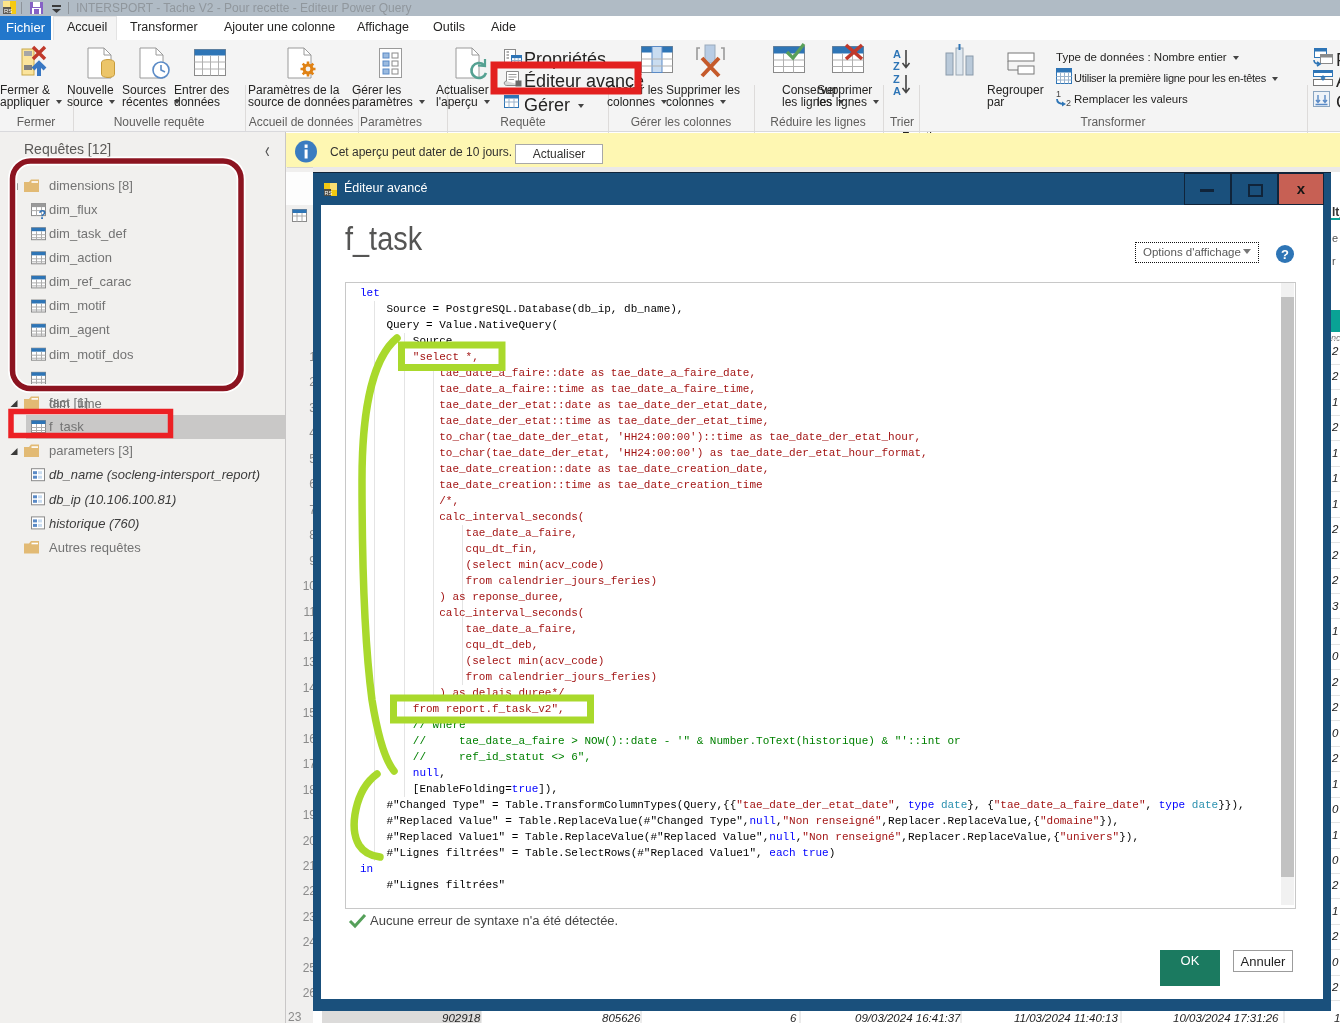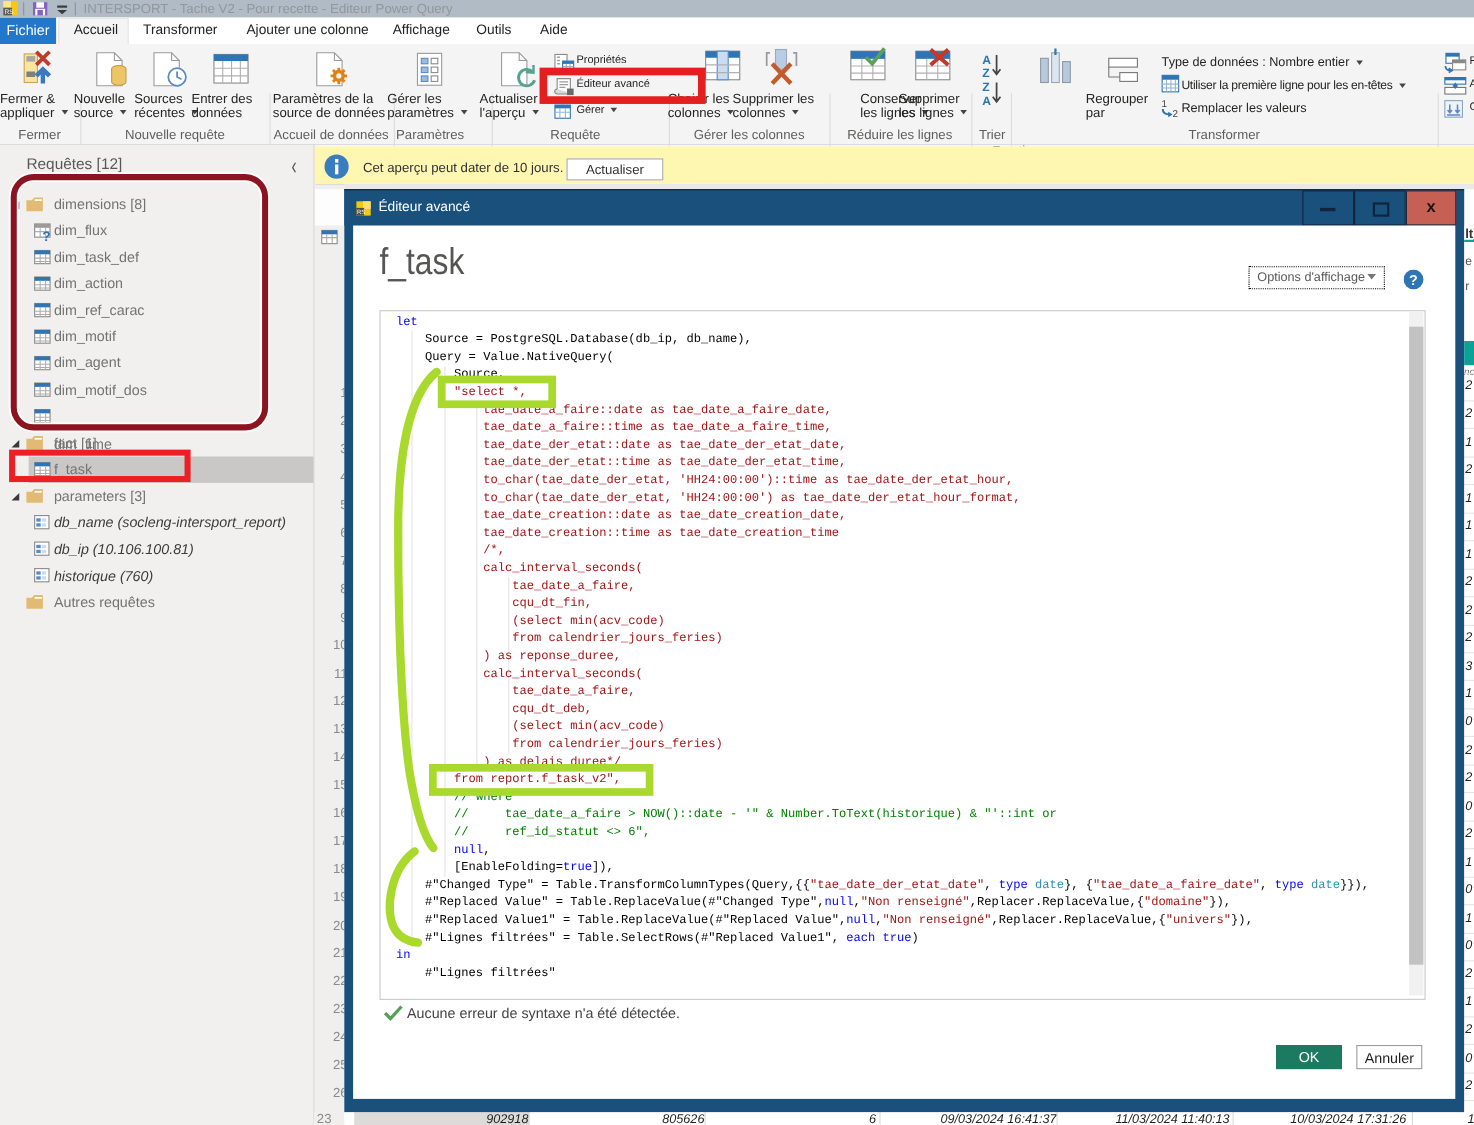--- a/index.html
+++ b/index.html
@@ -8,21 +8,21 @@
   .abs{position:absolute;}
   
   #titlebar{left:0;top:0;width:1340px;height:16px;background:#b0bbc5;}
   #menurow{left:0;top:16px;width:1340px;height:24px;background:#ffffff;}
   #ribbon{left:0;top:40px;width:1340px;height:92px;background:#f4f4f4;}
   #ribbonline{left:0;top:131px;width:1340px;height:1px;background:#d9d9dc;}
   #substrip{left:0;top:132px;width:0;height:0;}
   .sep{top:45px;width:1px;height:83px;background:#dddbda;}
   .glabel{top:75px;font-size:12px;color:#5f5e5d;text-align:center;white-space:nowrap;}
   .btxt{font-size:12px;color:#252423;text-align:left;line-height:11.5px;white-space:nowrap;}
-  .srow{font-size:10px;color:#252423;white-space:nowrap;}
+  .srow{font-size:18px;color:#252423;white-space:nowrap;}
   .caret{display:inline-block;width:0;height:0;border-left:3.5px solid transparent;
      border-right:3.5px solid transparent;border-top:4px solid #444;vertical-align:middle;margin-left:3px;}
   
   #sidebar{left:0;top:132px;width:285px;height:891px;background:#f1f0ee;}
   #sidebarborder{left:285px;top:132px;width:1px;height:891px;background:#c9c7c7;}
   .titem{position:absolute;font-size:13px;color:#737373;white-space:nowrap;}
   
   #ybar{left:286px;top:133px;width:1054px;height:34px;background:#fef7b2;}
   
   #dlg{left:313px;top:172px;width:1018px;height:839px;background:#1a507c;}
@@ -527,21 +527,21 @@
   <svg width="20" height="20" style="position:absolute;left:955px;top:40px;">
     <circle cx="9" cy="9" r="9" fill="#2e75b6"></circle>
     <text x="5" y="14" font-size="13" font-weight="bold" fill="#fff" font-family="Liberation Sans">?</text>
   </svg>
 
   <svg width="20" height="18" style="position:absolute;left:27px;top:707px;">
     <path d="M2 9 L7 14 L17 3" stroke="#55a05a" stroke-width="3" fill="none"></path>
   </svg>
   <div class="abs" style="left:49px;top:708px;font-size:13px;color:#444;">Aucune erreur de syntaxe n'a été détectée.</div>
 
-  <div class="abs" style="left:839px;top:745px;width:60px;height:22px;background:#1b7a60;color:#fff;font-size:13px;text-align:center;line-height:22px;">OK</div>
+  <div class="abs" style="left:839px;top:745px;width:60px;height:36px;background:#1b7a60;color:#fff;font-size:13px;text-align:center;line-height:22px;">OK</div>
   <div class="abs" style="left:912px;top:745px;width:60px;height:22px;background:#fff;border:1px solid #9c9c9c;box-sizing:border-box;color:#1f1f1f;font-size:13px;text-align:center;line-height:22px;">Annuler</div>
 </div>
 <div class="abs" id="codebox"></div>
 <div class="abs" id="codeclip">
 <div class="abs" style="left:28px;top:18px;width:1px;height:560px;background:#e4e4e4;"></div>
 <div class="abs" style="left:57.5px;top:50px;width:1px;height:464px;background:#e4e4e4;"></div>
 <div class="abs" style="left:87px;top:82px;width:1px;height:336px;background:#e4e4e4;"></div>
 <div class="abs" style="left:116px;top:242px;width:1px;height:160px;background:#e4e4e4;"></div>
 <pre id="code"><span class="kw">let</span>
     Source = PostgreSQL.Database(db_ip, db_name),

